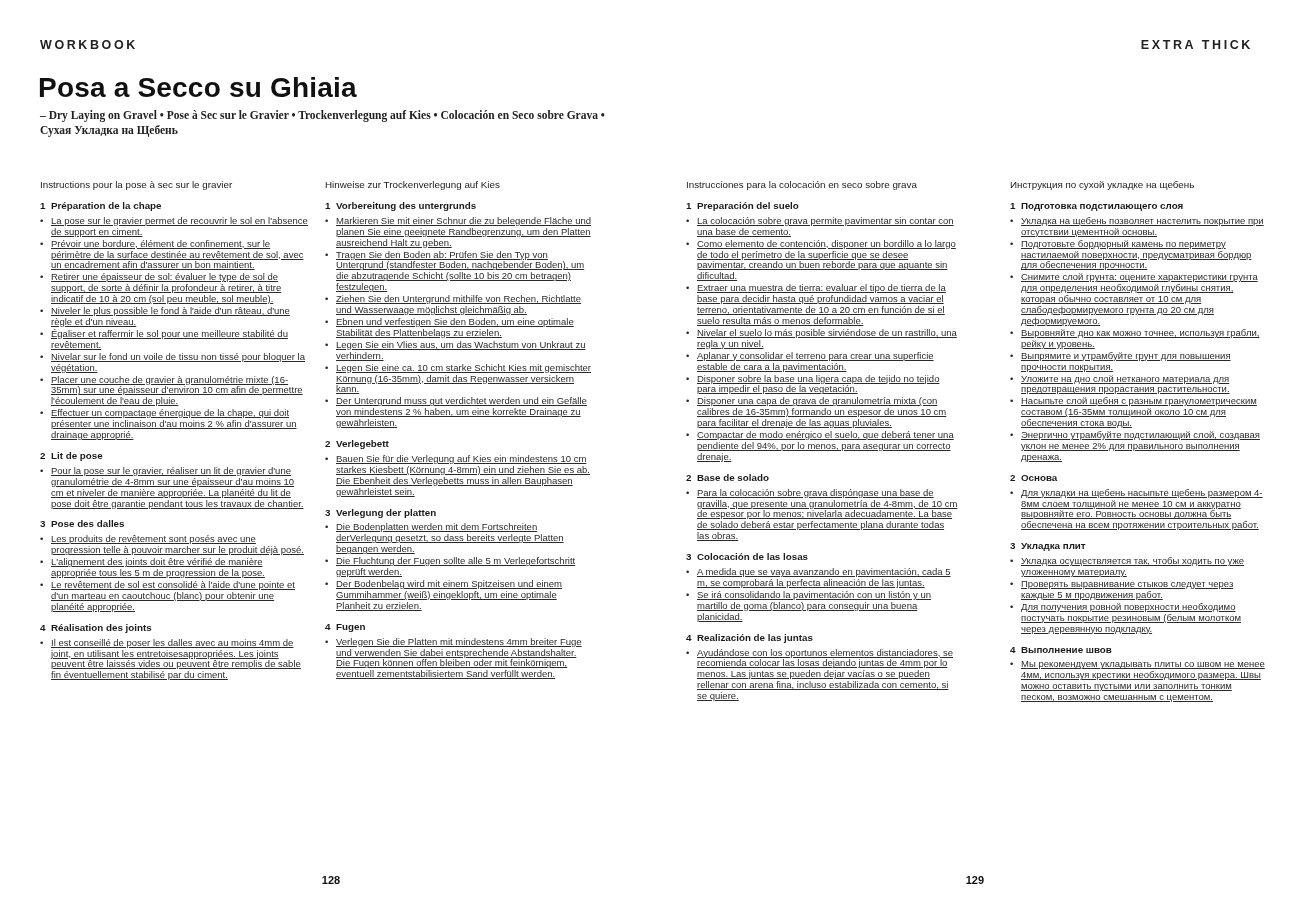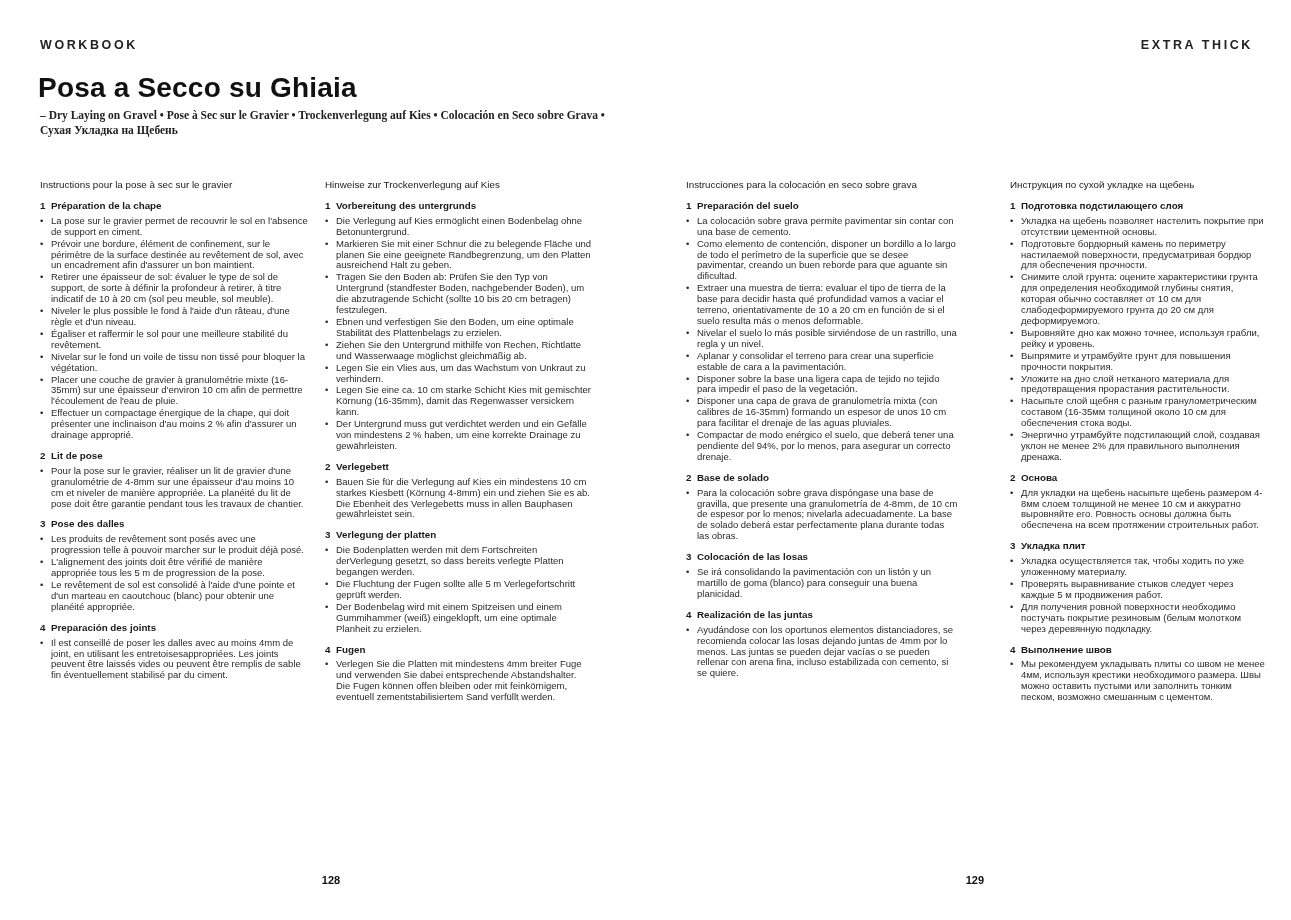--- a/index.html
+++ b/index.html
@@ -62,21 +62,21 @@
     color: #1a1a1a;
   }
   .sec-title {
     font-size: 9.8px;
     font-weight: 700;
     margin-top: 10px;
     margin-bottom: 4px;
     color: #1a1a1a;
   }
   .sec-num { display: inline-block; width: 11px; }
-  ul.bullets { list-style: none; margin: 0; padding: 0; }
+  ul.bullets { list-style: none; margin: 0; padding: 0; text-decoration: underline; }
   ul.bullets li {
     position: relative;
     padding-left: 11px;
     margin: 0 0 1px 0;
   }
   ul.bullets li::before {
     content: "\2022";
     position: absolute;
     left: 0;
     top: 0;
@@ -118,34 +118,33 @@
         <div class="sec-title"><span class="sec-num">2</span><span class="sec-name">Lit de pose</span></div>
         <ul class="bullets">
           <li class="bullet">Pour la pose sur le gravier, réaliser un lit de gravier d'une granulométrie de 4-8mm sur une épaisseur d'au moins 10 cm et niveler de manière appropriée. La planéité du lit de pose doit être garantie pendant tous les travaux de chantier.</li>
         </ul>
         <div class="sec-title"><span class="sec-num">3</span><span class="sec-name">Pose des dalles</span></div>
         <ul class="bullets">
           <li class="bullet">Les produits de revêtement sont posés avec une progression telle à pouvoir marcher sur le produit déjà posé.</li>
           <li class="bullet">L'alignement des joints doit être vérifié de manière appropriée tous les 5 m de progression de la pose.</li>
           <li class="bullet">Le revêtement de sol est consolidé à l'aide d'une pointe et d'un marteau en caoutchouc (blanc) pour obtenir une planéité appropriée.</li>
         </ul>
-        <div class="sec-title"><span class="sec-num">4</span><span class="sec-name">Preparación des joints</span></div>
+        <div class="sec-title"><span class="sec-num">4</span><span class="sec-name">Réalisation des joints</span></div>
         <ul class="bullets">
           <li class="bullet">Il est conseillé de poser les dalles avec au moins 4mm de joint, en utilisant les entretoisesappropriées. Les joints peuvent être laissés vides ou peuvent être remplis de sable fin éventuellement stabilisé par du ciment.</li>
         </ul>
       </div>
       <div class="column col-1">
         <div class="col-heading">Hinweise zur Trockenverlegung auf Kies</div>
         <div class="sec-title"><span class="sec-num">1</span><span class="sec-name">Vorbereitung des untergrunds</span></div>
         <ul class="bullets">
-          <li class="bullet">Die Verlegung auf Kies ermöglicht einen Bodenbelag ohne Betonuntergrund.</li>
           <li class="bullet">Markieren Sie mit einer Schnur die zu belegende Fläche und planen Sie eine geeignete Randbegrenzung, um den Platten ausreichend Halt zu geben.</li>
           <li class="bullet">Tragen Sie den Boden ab: Prüfen Sie den Typ von Untergrund (standfester Boden, nachgebender Boden), um die abzutragende Schicht (sollte 10 bis 20 cm betragen) festzulegen.</li>
+          <li class="bullet">Ziehen Sie den Untergrund mithilfe von Rechen, Richtlatte und Wasserwaage möglichst gleichmäßig ab.</li>
           <li class="bullet">Ebnen und verfestigen Sie den Boden, um eine optimale Stabilität des Plattenbelags zu erzielen.</li>
-          <li class="bullet">Ziehen Sie den Untergrund mithilfe von Rechen, Richtlatte und Wasserwaage möglichst gleichmäßig ab.</li>
           <li class="bullet">Legen Sie ein Vlies aus, um das Wachstum von Unkraut zu verhindern.</li>
           <li class="bullet">Legen Sie eine ca. 10 cm starke Schicht Kies mit gemischter Körnung (16-35mm), damit das Regenwasser versickern kann.</li>
           <li class="bullet">Der Untergrund muss gut verdichtet werden und ein Gefälle von mindestens 2 % haben, um eine korrekte Drainage zu gewährleisten.</li>
         </ul>
         <div class="sec-title"><span class="sec-num">2</span><span class="sec-name">Verlegebett</span></div>
         <ul class="bullets">
           <li class="bullet">Bauen Sie für die Verlegung auf Kies ein mindestens 10 cm starkes Kiesbett (Körnung 4-8mm) ein und ziehen Sie es ab. Die Ebenheit des Verlegebetts muss in allen Bauphasen gewährleistet sein.</li>
         </ul>
         <div class="sec-title"><span class="sec-num">3</span><span class="sec-name">Verlegung der platten</span></div>
         <ul class="bullets">
@@ -170,20 +169,21 @@
           <li class="bullet">Disponer sobre la base una ligera capa de tejido no tejido para impedir el paso de la vegetación.</li>
           <li class="bullet">Disponer una capa de grava de granulometría mixta (con calibres de 16-35mm) formando un espesor de unos 10 cm para facilitar el drenaje de las aguas pluviales.</li>
           <li class="bullet">Compactar de modo enérgico el suelo, que deberá tener una pendiente del 94%, por lo menos, para asegurar un correcto drenaje.</li>
         </ul>
         <div class="sec-title"><span class="sec-num">2</span><span class="sec-name">Base de solado</span></div>
         <ul class="bullets">
           <li class="bullet">Para la colocación sobre grava dispóngase una base de gravilla, que presente una granulometría de 4-8mm, de 10 cm de espesor por lo menos; nivelarla adecuadamente. La base de solado deberá estar perfectamente plana durante todas las obras.</li>
         </ul>
         <div class="sec-title"><span class="sec-num">3</span><span class="sec-name">Colocación de las losas</span></div>
         <ul class="bullets">
+          <li class="bullet">A medida que se vaya avanzando en pavimentación, cada 5 m, se comprobará la perfecta alineación de las juntas.</li>
           <li class="bullet">Se irá consolidando la pavimentación con un listón y un martillo de goma (blanco) para conseguir una buena planicidad.</li>
         </ul>
         <div class="sec-title"><span class="sec-num">4</span><span class="sec-name">Realización de las juntas</span></div>
         <ul class="bullets">
           <li class="bullet">Ayudándose con los oportunos elementos distanciadores, se recomienda colocar las losas dejando juntas de 4mm por lo menos. Las juntas se pueden dejar vacías o se pueden rellenar con arena fina, incluso estabilizada con cemento, si se quiere.</li>
         </ul>
       </div>
       <div class="column col-3">
         <div class="col-heading">Инструкция по сухой укладке на щебень</div>
         <div class="sec-title"><span class="sec-num">1</span><span class="sec-name">Подготовка подстилающего слоя</span></div>

